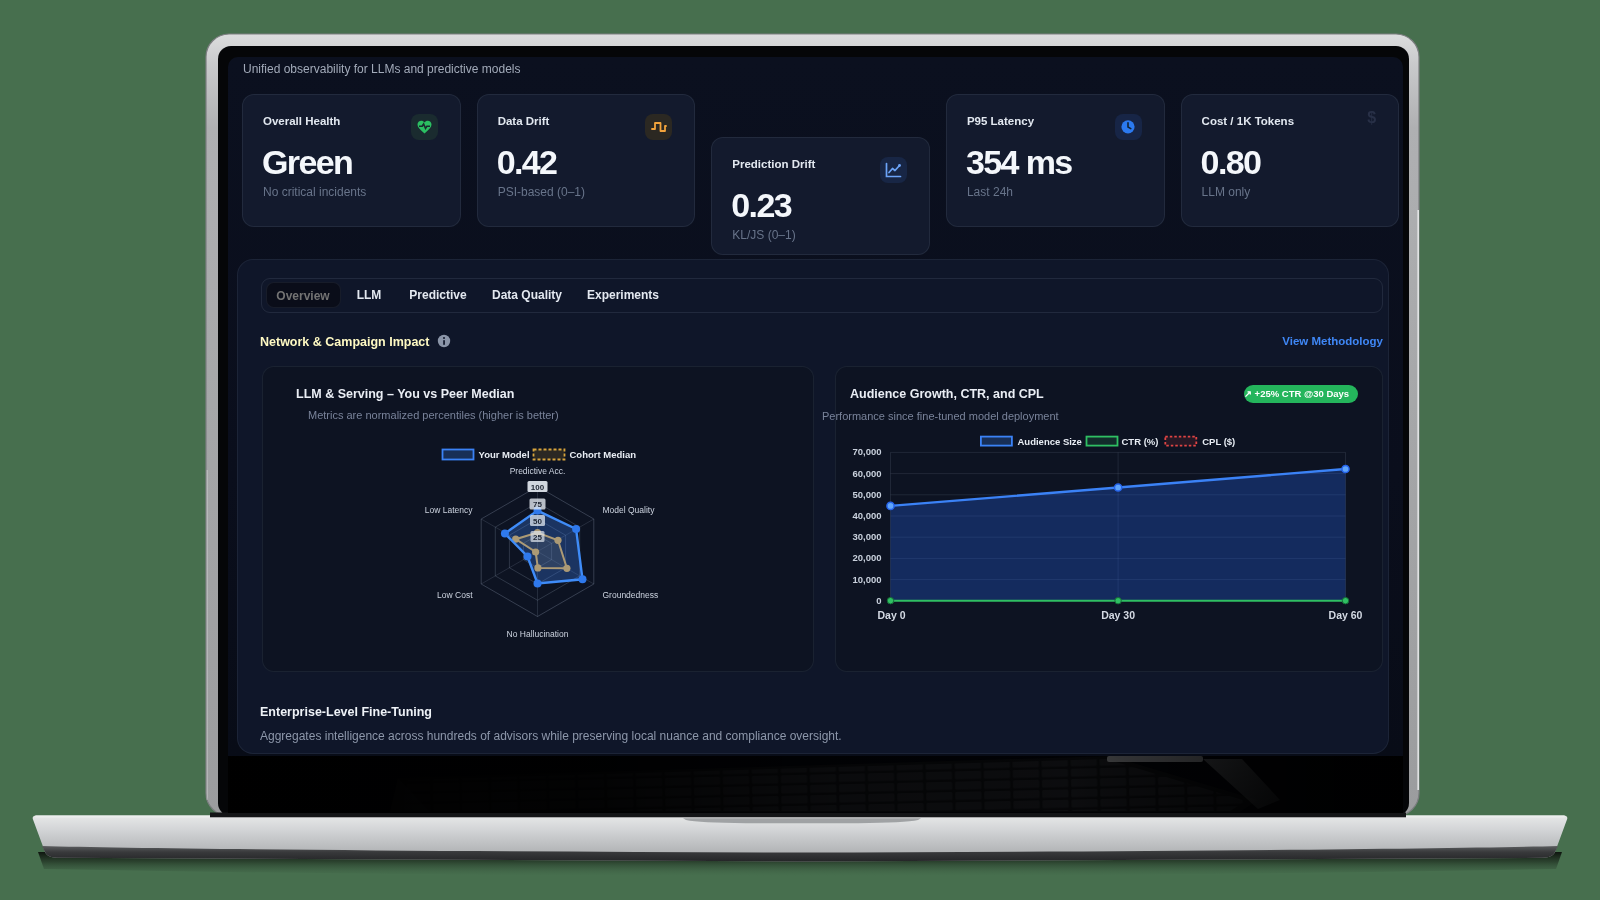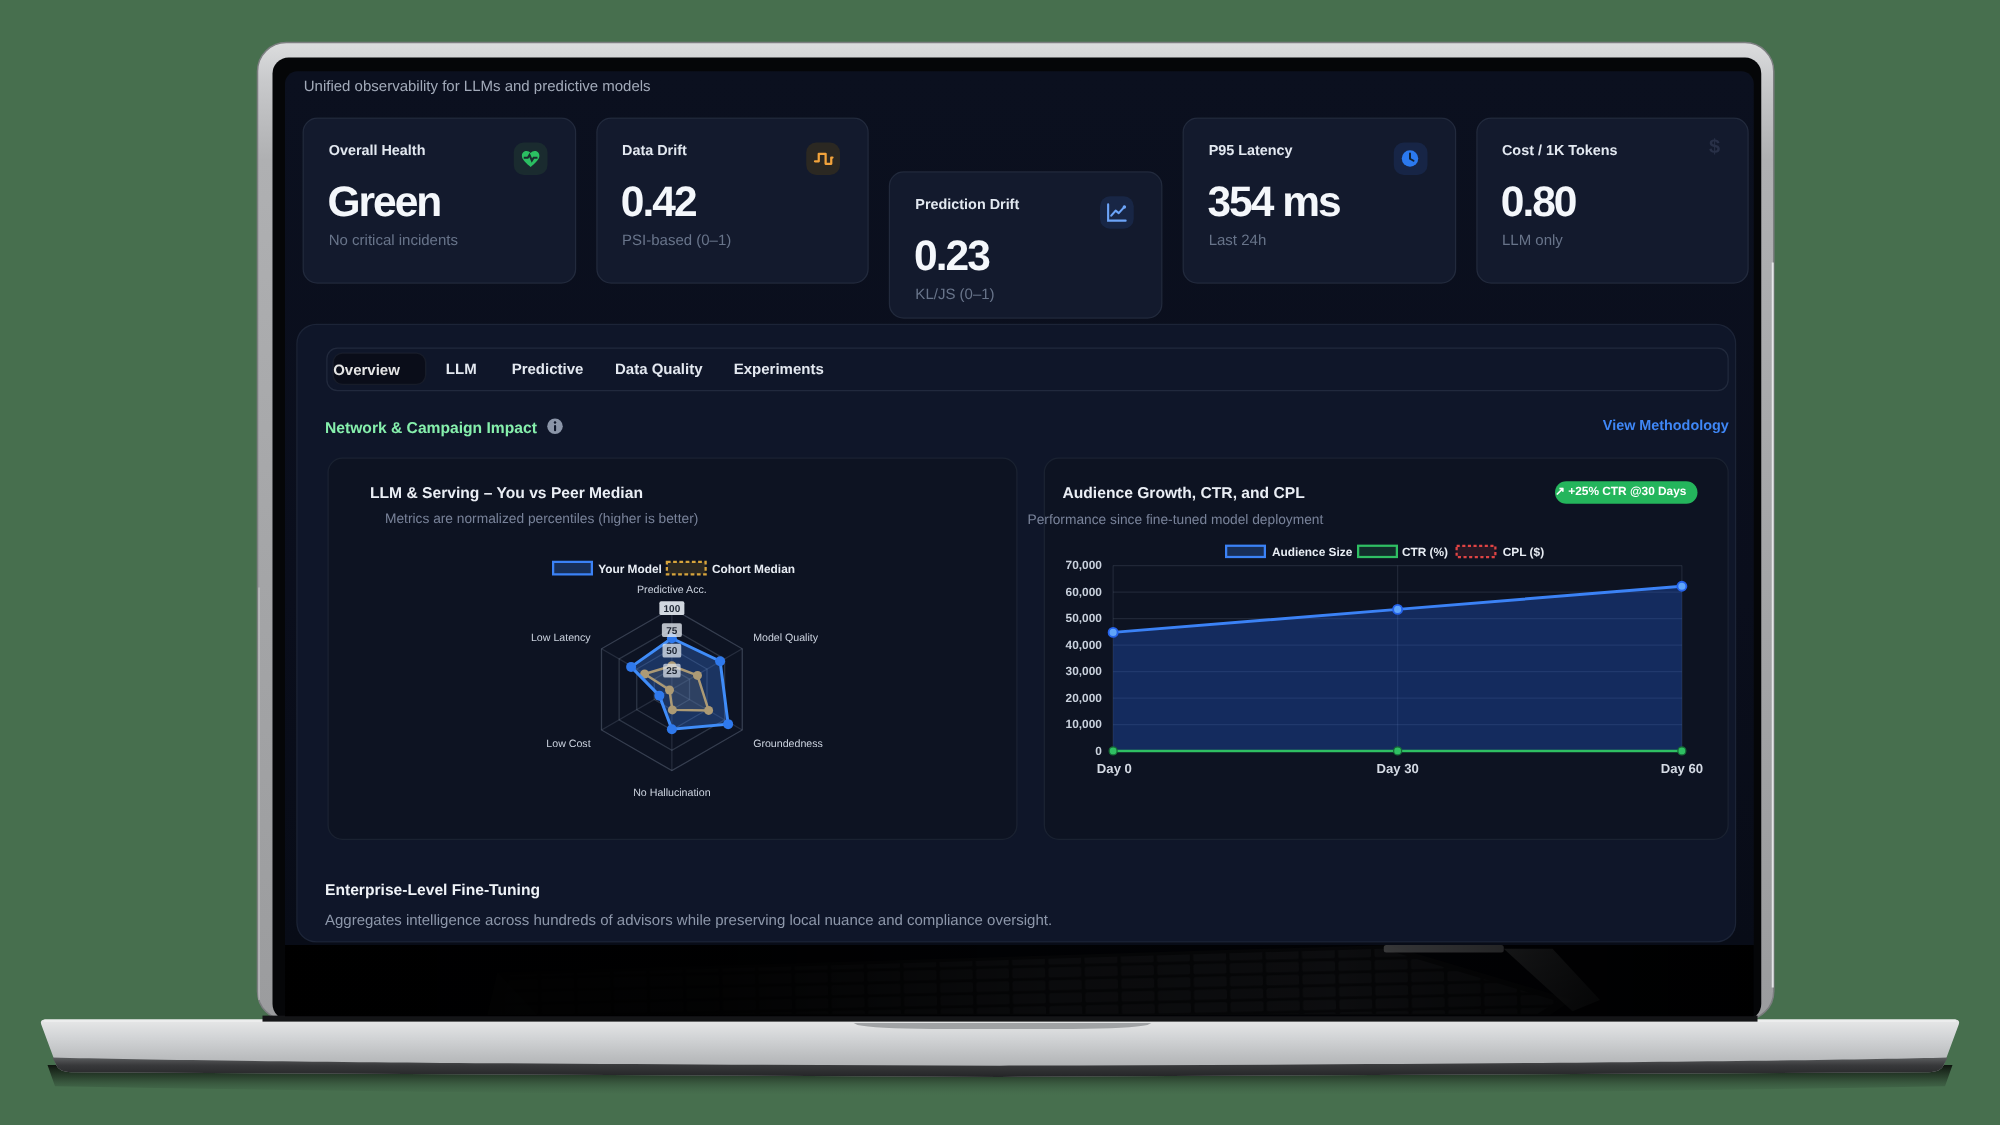--- a/index.html
+++ b/index.html
@@ -151,27 +151,27 @@
   </div>
 </div>
 
 <div class="abs" style="left:237px; top:259px; width:1152px; height:495px; border-radius:16px;
      background:#0f1629; border:1px solid rgba(148,163,184,0.10);"></div>
 
 <div class="abs" style="left:261px; top:278px; width:1122px; height:35px; border-radius:9px;
      border:1px solid rgba(148,163,184,0.14);"></div>
 <div class="abs" style="left:265.5px; top:281.5px; width:75px; height:26px; border-radius:8px;
      background:#0a0d19; border:1px solid rgba(148,163,184,0.10);
-     color:#e5e5e5; font-size:12px; font-weight:bold; line-height:26px;">Overview</div>
+     color:#737373; font-size:12px; font-weight:bold; text-align:center; line-height:26px;">Overview</div>
 <div class="abs" style="left:369px; top:288px; transform:translateX(-50%); font-size:12px; font-weight:bold; color:#e3e8f0;">LLM</div>
 <div class="abs" style="left:438px; top:288px; transform:translateX(-50%); font-size:12px; font-weight:bold; color:#e3e8f0;">Predictive</div>
 <div class="abs" style="left:527px; top:288px; transform:translateX(-50%); font-size:12px; font-weight:bold; color:#e3e8f0;">Data Quality</div>
 <div class="abs" style="left:623px; top:288px; transform:translateX(-50%); font-size:12px; font-weight:bold; color:#e3e8f0;">Experiments</div>
 
-<div class="abs" style="left:260px; top:334.5px; font-size:12.5px; font-weight:bold; color:#86efac;">Network &amp; Campaign Impact</div>
+<div class="abs" style="left:260px; top:334.5px; font-size:12.5px; font-weight:bold; color:#fef9c3;">Network &amp; Campaign Impact</div>
 <svg class="abs" style="left:437px; top:334px;" width="14" height="14" viewBox="0 0 14 14">
   <circle cx="7" cy="7" r="6.2" fill="#8b95a8"></circle>
   <rect x="6.2" y="6" width="1.7" height="5" rx="0.8" fill="#0f1629"></rect>
   <circle cx="7" cy="3.9" r="1" fill="#0f1629"></circle>
 </svg>
 <div class="abs" style="left:1383px; top:335px; transform:translateX(-100%); font-size:11.5px; font-weight:bold; color:#3f87f6;">View Methodology</div>
 
 <div class="abs" style="left:261.5px; top:366px; width:552px; height:306px; border-radius:12px;
      background:#0d1322; border:1px solid rgba(148,163,184,0.10);"></div>
 <div class="abs" style="left:280px; top:387px; font-size:12.5px; font-weight:bold; color:#eaeef5;padding-left:16px;">LLM &amp; Serving – You vs Peer Median</div>

